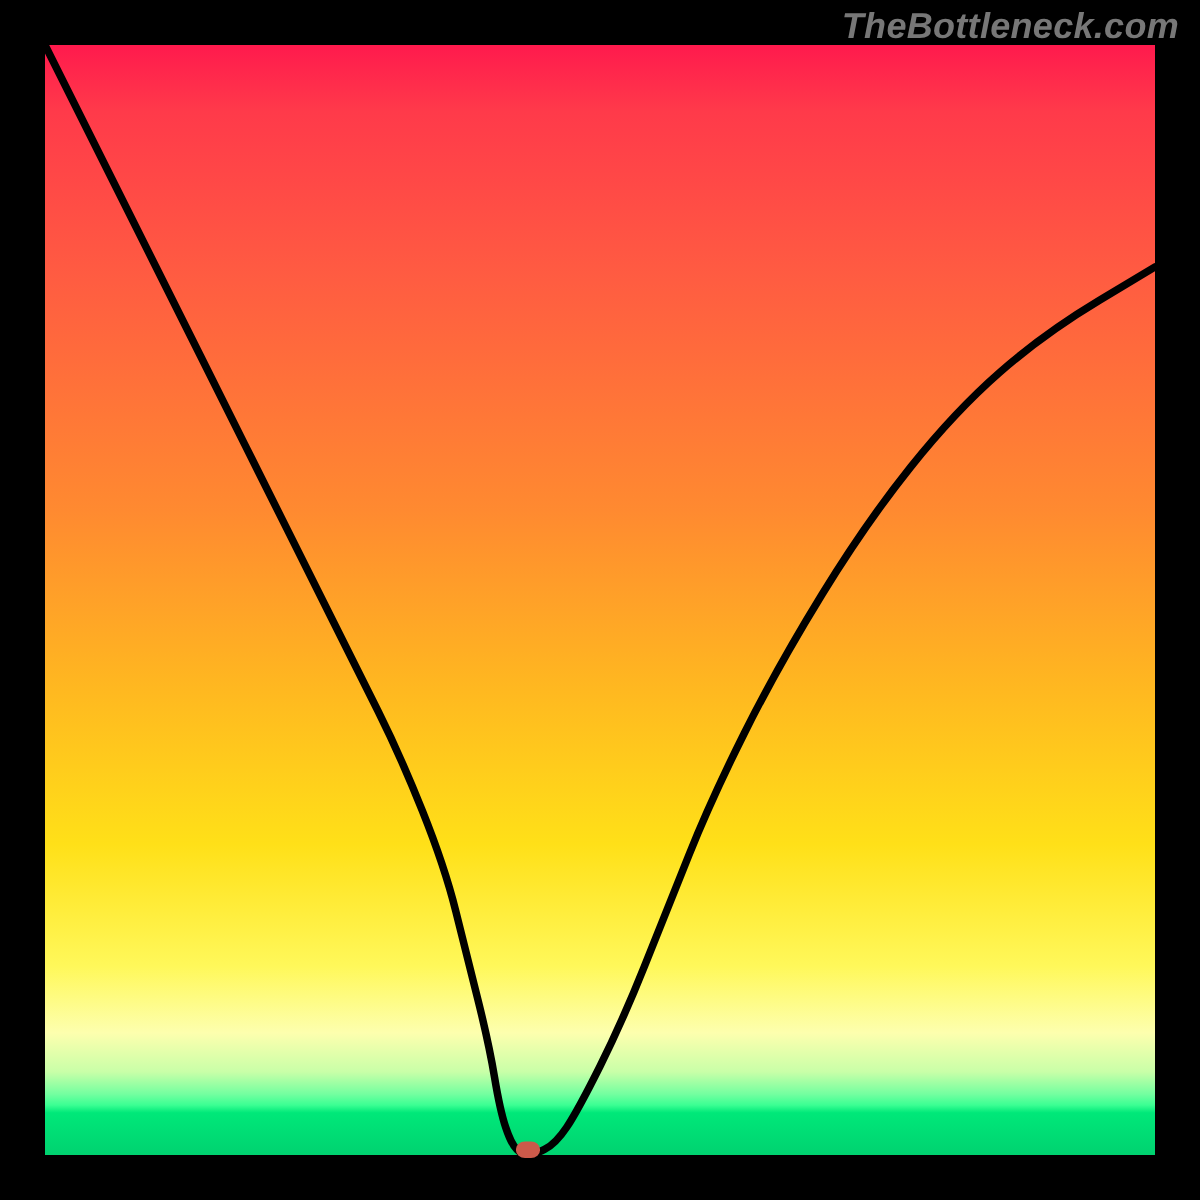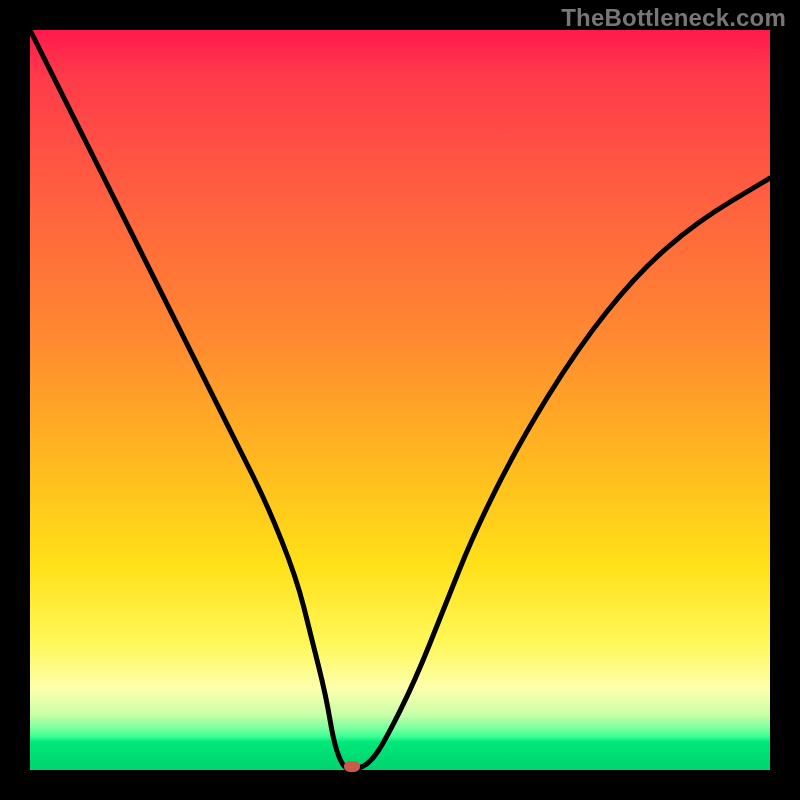--- a/index.html
+++ b/index.html
@@ -19,20 +19,21 @@
   }
   .watermark {
     position: absolute;
     top: 4px;
     right: 14px;
     color: #777;
     font-size: 24px;
     font-weight: 600;
     z-index: 4;
     letter-spacing: 0.2px;
+    font-style: italic;
   }
   .plot-area {
     position: absolute;
     left: 30px;
     top: 30px;
     width: 740px;
     height: 740px;
     
     background: linear-gradient(
       to bottom,

